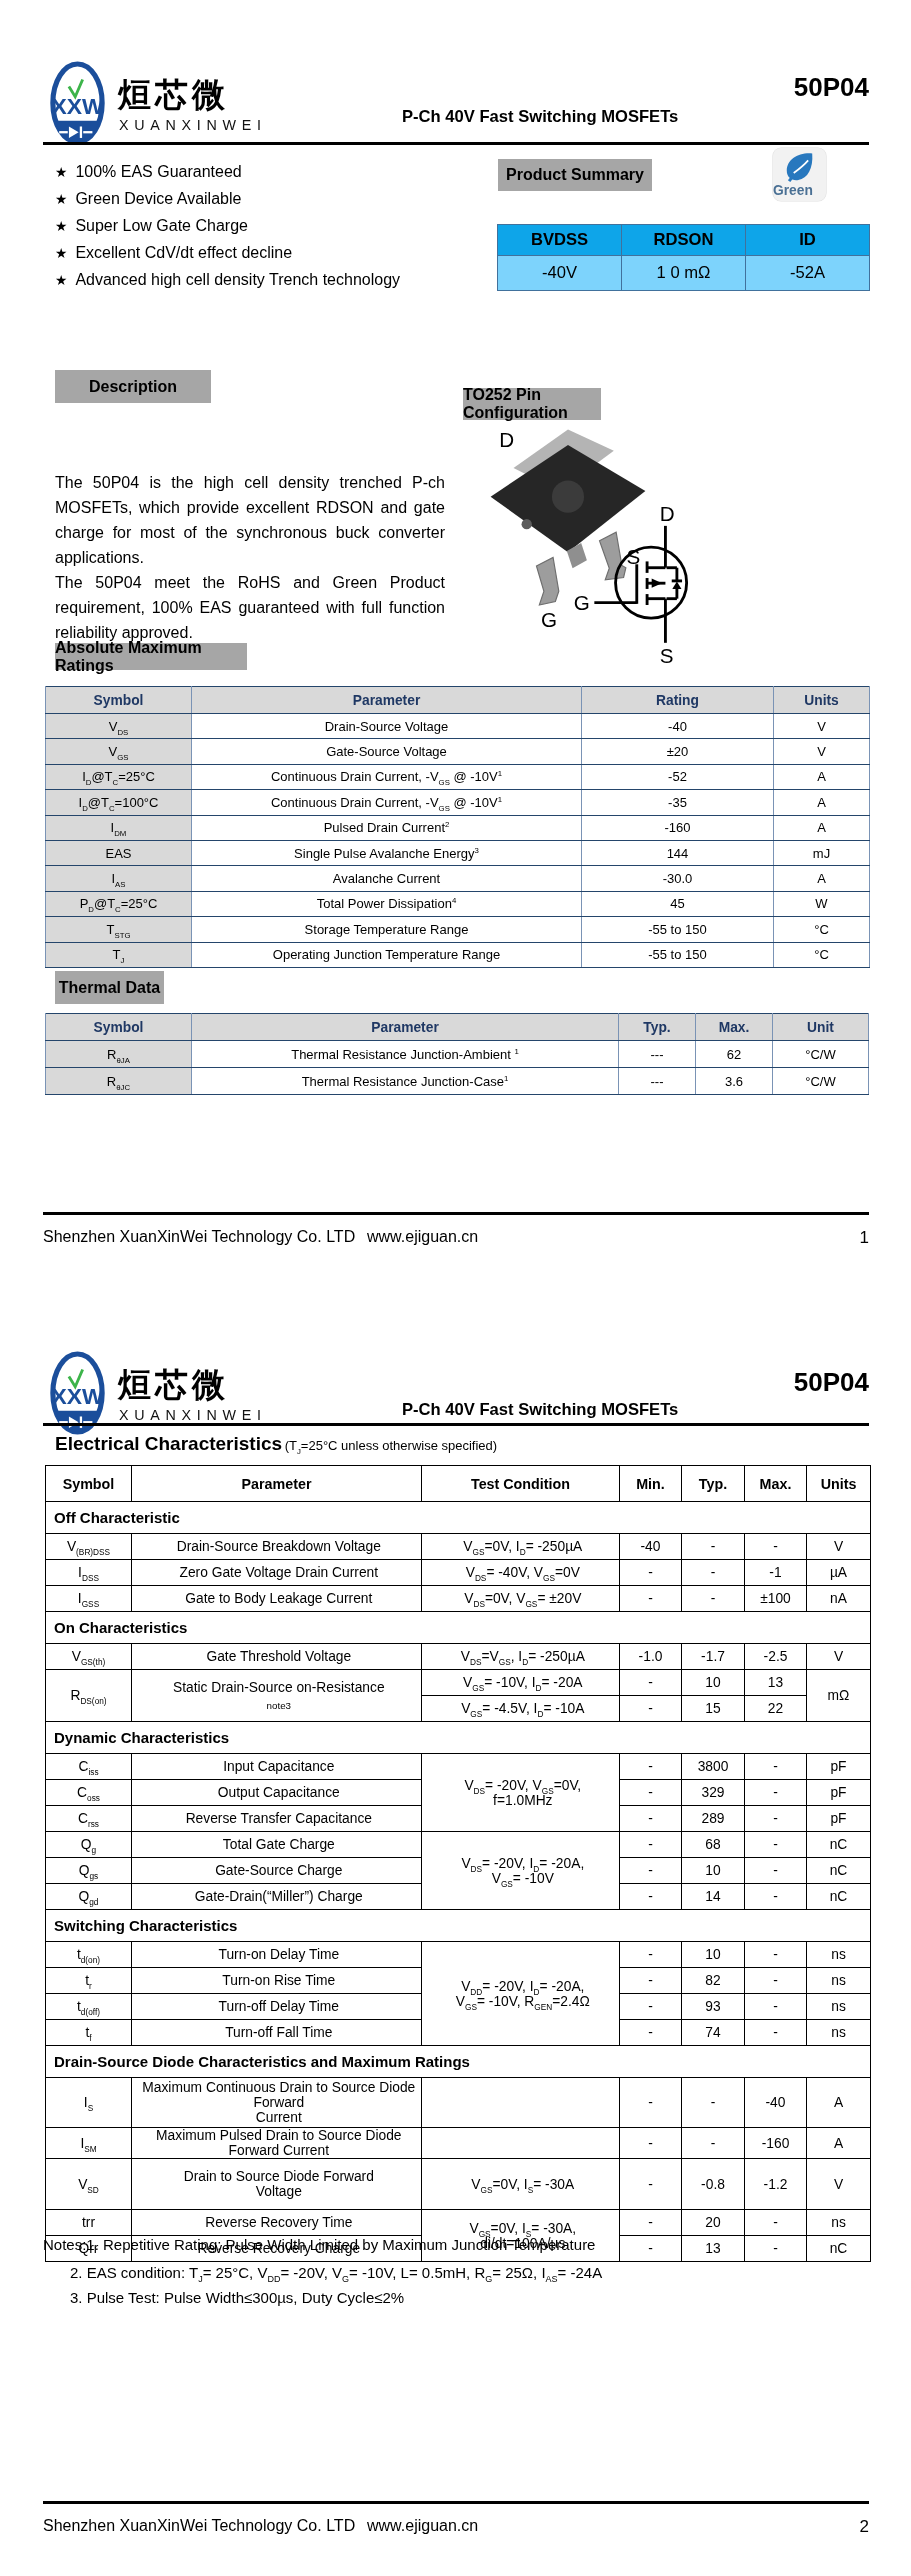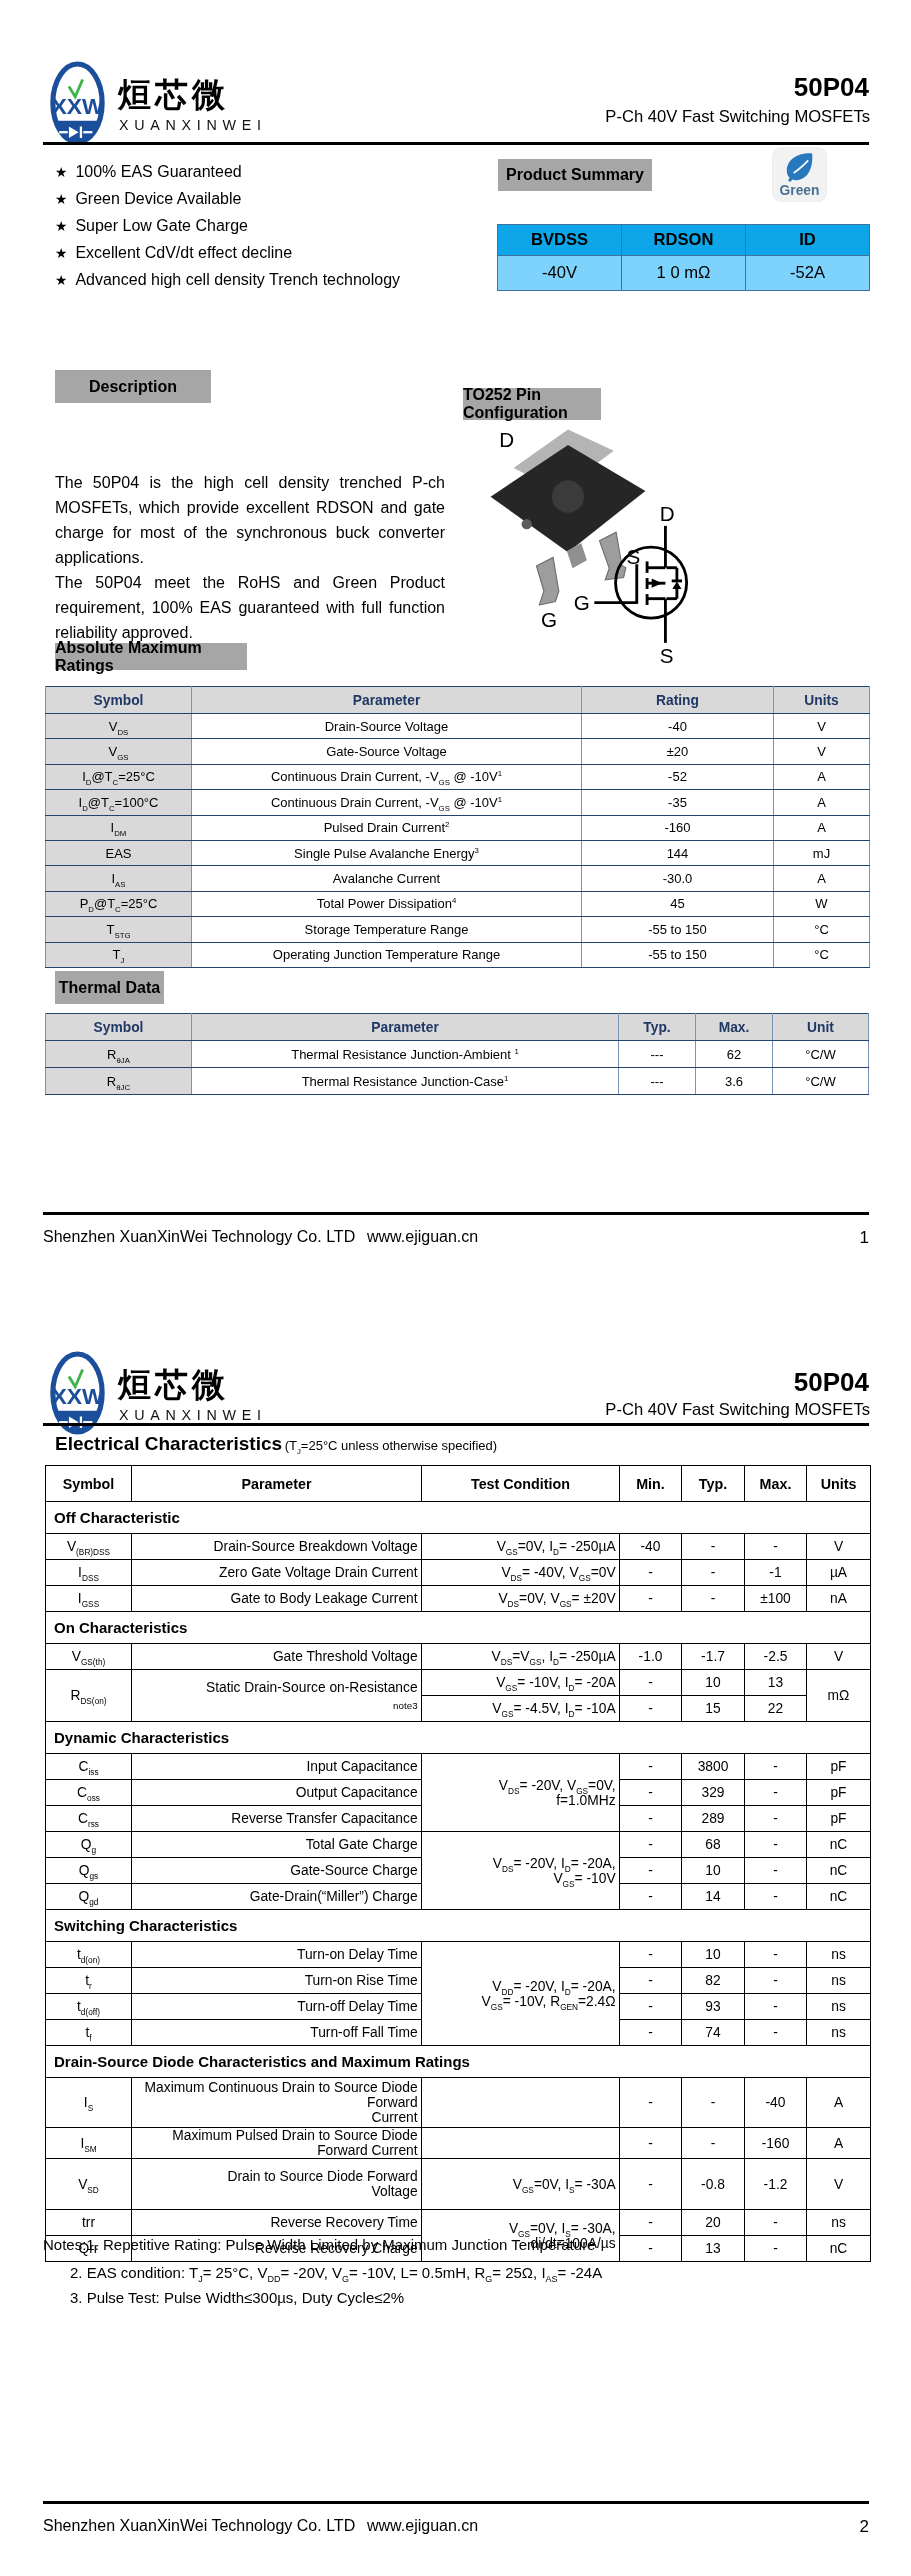--- a/index.html
+++ b/index.html
@@ -3,21 +3,21 @@
 <meta charset="utf-8">
 <style>
   html,body{margin:0;padding:0;background:#ffffff;}
   body{width:911px;font-family:"Liberation Sans", sans-serif;color:#000;}
   .page{position:relative;width:911px;height:1288px;background:#fff;overflow:hidden;}
   .abs{position:absolute;}
   sub{font-size:60%;line-height:0;}
   sup{font-size:60%;line-height:0;}
   .rule{background:#000;height:3.4px;}
   .partnum{font-size:26px;font-weight:bold;text-align:right;}
-  .family{font-size:16.6px;font-weight:normal;text-align:right;}
+  .family{font-size:16.6px;font-weight:bold;text-align:left;}
   .name-cn{font-size:33px;font-weight:bold;letter-spacing:4px;white-space:nowrap;}
   .name-en{font-size:14.3px;letter-spacing:5.7px;white-space:nowrap;color:#111;}
   .titlebox{background:#a6a6a6;display:flex;align-items:center;justify-content:center;font-weight:bold;font-size:16px;color:#000;}
   .features{list-style:none;margin:0;padding:0;font-size:16px;width:384px;}
   .features li{line-height:26px;}
   .features .star{margin-right:8px;font-size:13.8px;}
   .desc{font-size:16px;line-height:25px;width:390px;text-align:justify;margin-top:44px;}
   .desc p{margin:0;}
   
   .ps-table{border-collapse:collapse;table-layout:fixed;width:373px;text-align:center;border:1.7px solid #41719c;}
@@ -26,30 +26,30 @@
   
   .dtable{border-collapse:collapse;table-layout:fixed;width:824px;text-align:center;border:1.7px solid #24456b;}
   .dtable th{background:#d9d9d9;color:#1f3864;font-weight:bold;font-size:13.8px;height:24px;border-left:0.6px solid #7a93b5;border-right:0.6px solid #7a93b5;border-bottom:1.1px solid #24456b;}
   .dtable td{font-size:13px;height:22.4px;border-left:0.6px solid #7a93b5;border-right:0.6px solid #7a93b5;border-top:1.1px solid #24456b;border-bottom:1.1px solid #24456b;background:#fff;}
   .dtable td.sym{background:#d9d9d9;}
   .dtable td.thermal{height:24px;}
   
   .etable{border-collapse:collapse;table-layout:fixed;width:824px;text-align:center;border:1.7px solid #000;}
   .etable th{font-size:14.3px;font-weight:bold;height:33px;border:1.1px solid #000;background:#fff;}
   .etable td{font-size:13.8px;height:25px;border:0.9px solid #000;background:#fff;padding:0 3.4px;}
-  .etable td.param,.etable td.cond{text-align:right;padding-left:8px;}
+  .etable td.param,.etable td.cond{text-align:center;padding-left:8px;}
   .etable td.section{text-align:left;font-weight:bold;font-size:15px;height:31px;padding-left:8px;border-top:1.4px solid #000;border-bottom:1.4px solid #000;}
   .etable .note{font-size:9.8px;margin-top:4.6px;}
   .elec-title{font-size:19px;font-weight:bold;}
   .elec-note{font-size:13px;font-weight:normal;}
   .notes{font-size:15px;line-height:23px;}
   .footer-rule{background:#000;height:2.9px;}
   .foot-text{font-size:16px;}
   .pagenum{font-size:17px;}
-  .badge{width:53px;height:53px;background:#f2f2f2;border-radius:8px;box-shadow:0 0 0 0.6px #e0e0e0;display:flex;align-items:flex-end;justify-content:center;}
+  .badge{width:53px;height:53px;background:#f2f2f2;border-radius:8px;box-shadow:0 0 0 0.6px #e0e0e0;display:flex;align-items:flex-end;}
 </style>
 </head>
 <body>
 
 <div class="page">
 
   <div class="abs" style="left:50px;top:60px;width:402px;height:92px;">
     <svg class="abs" style="left:0;top:0;" width="55" height="86" viewBox="0 0 96 150">
       <clipPath id="lc1">
           <ellipse cx="48" cy="75" rx="43" ry="68"></ellipse>

